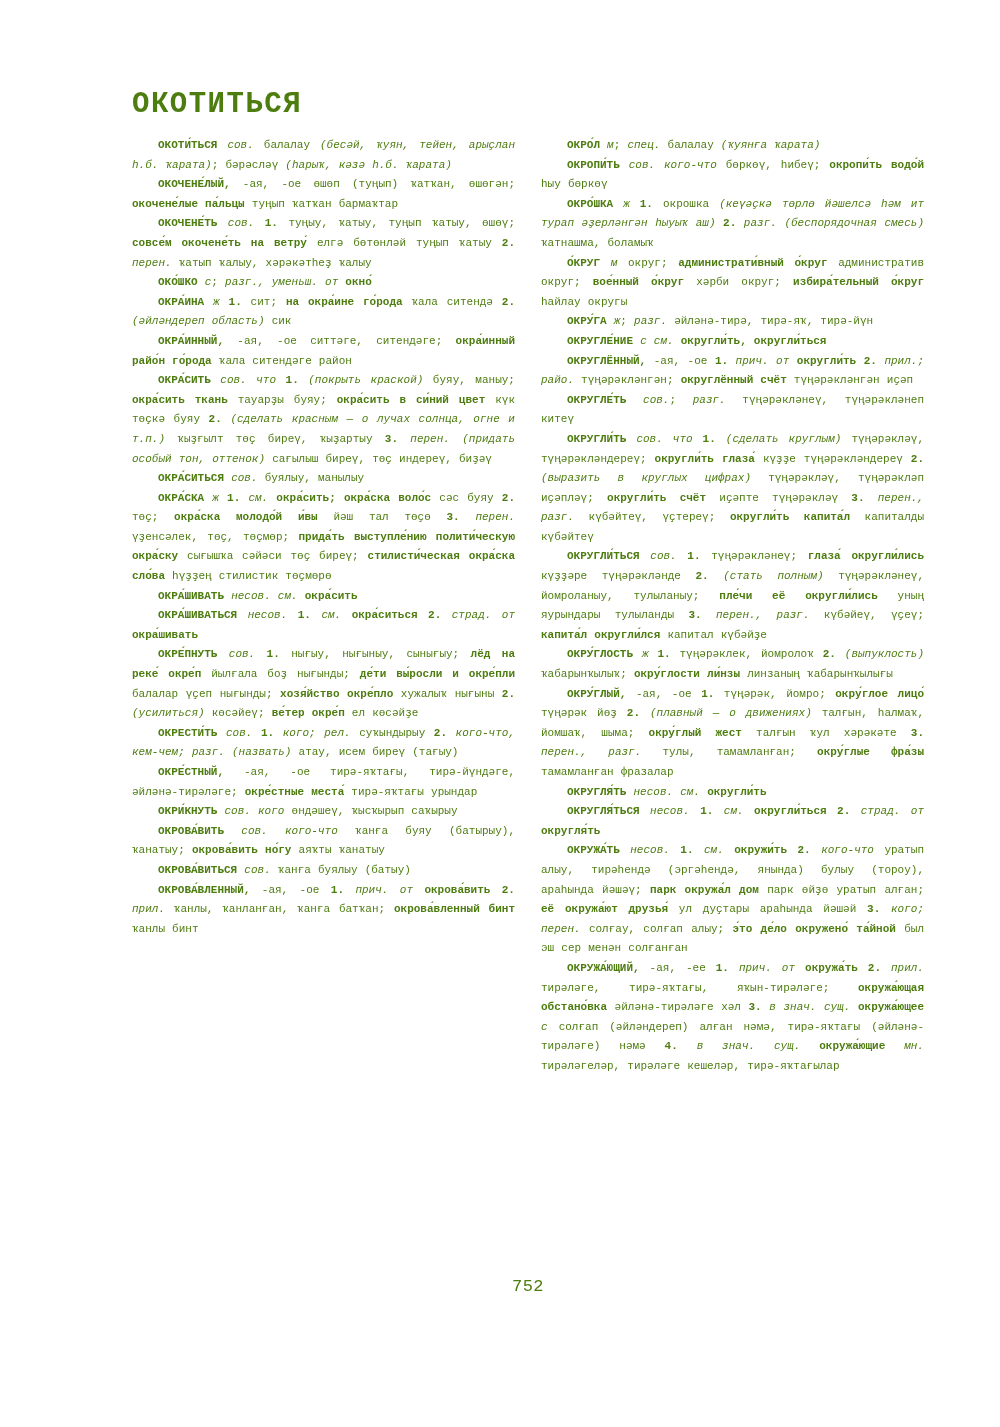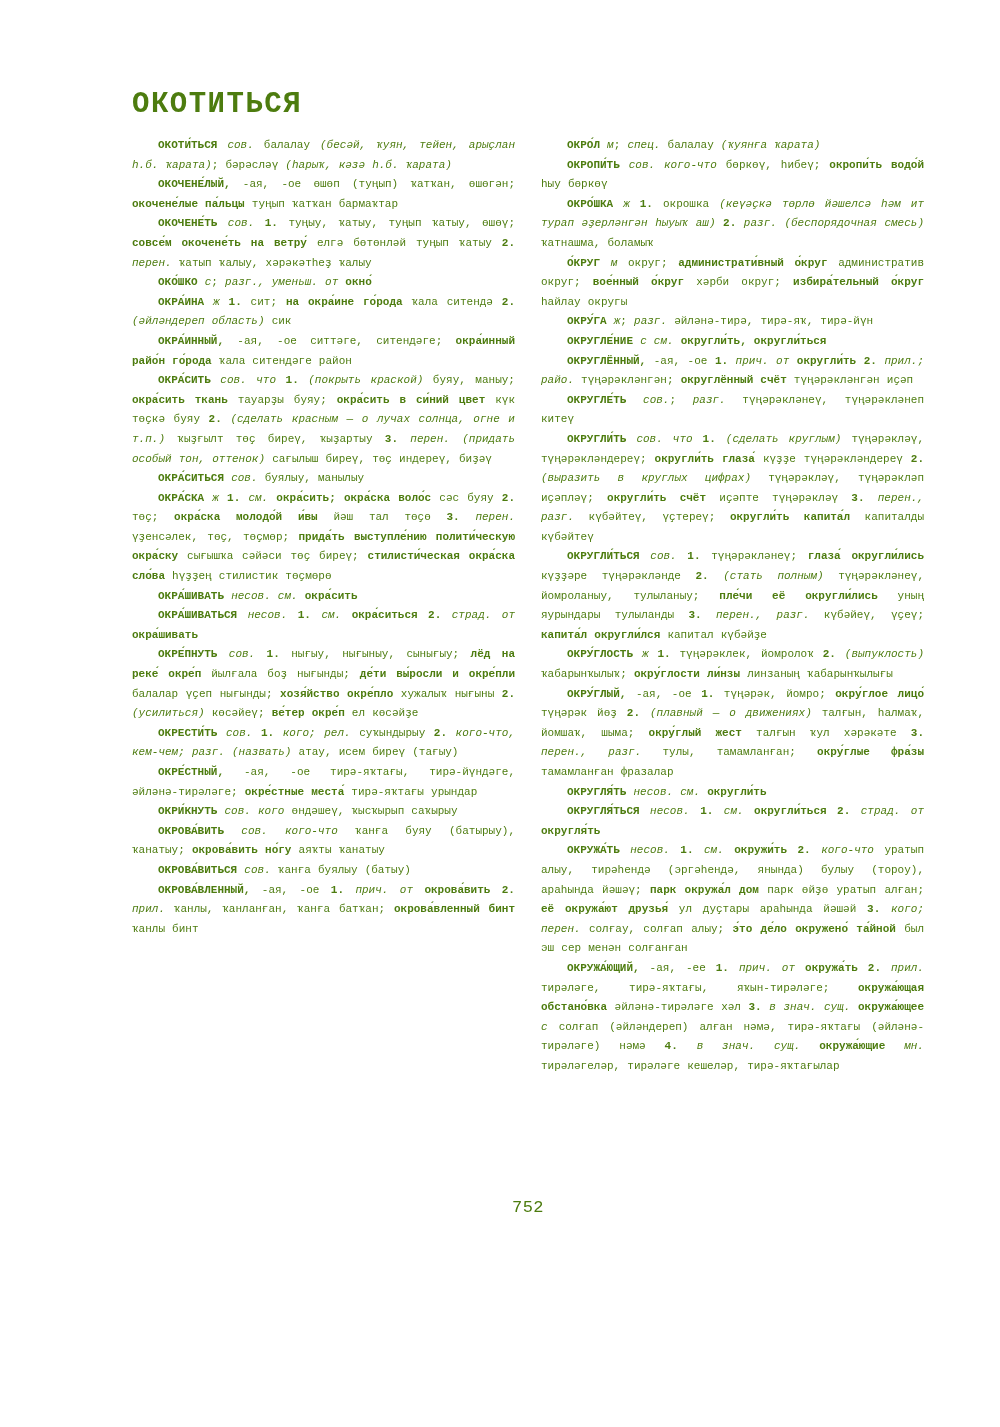--- a/index.html
+++ b/index.html
@@ -44,21 +44,21 @@
     line-height: 19.6px;
     word-spacing: 0.5px;
   }
   .entry .b { font-weight: bold; }
   .entry .i { font-style: italic; }
   .entry .r { font-weight: normal; font-style: normal; }
   .page-number {
     position: absolute;
     left: 132px;
     width: 792px;
-    top: 1198px;
+    top: 1277px;
     text-align: center;
     font-size: 17px;
     letter-spacing: 0.5px;
   }
 </style>
 </head>
 <body>
 
 <div class="page">
   <div class="running-head">ОКОТИТЬСЯ</div>

